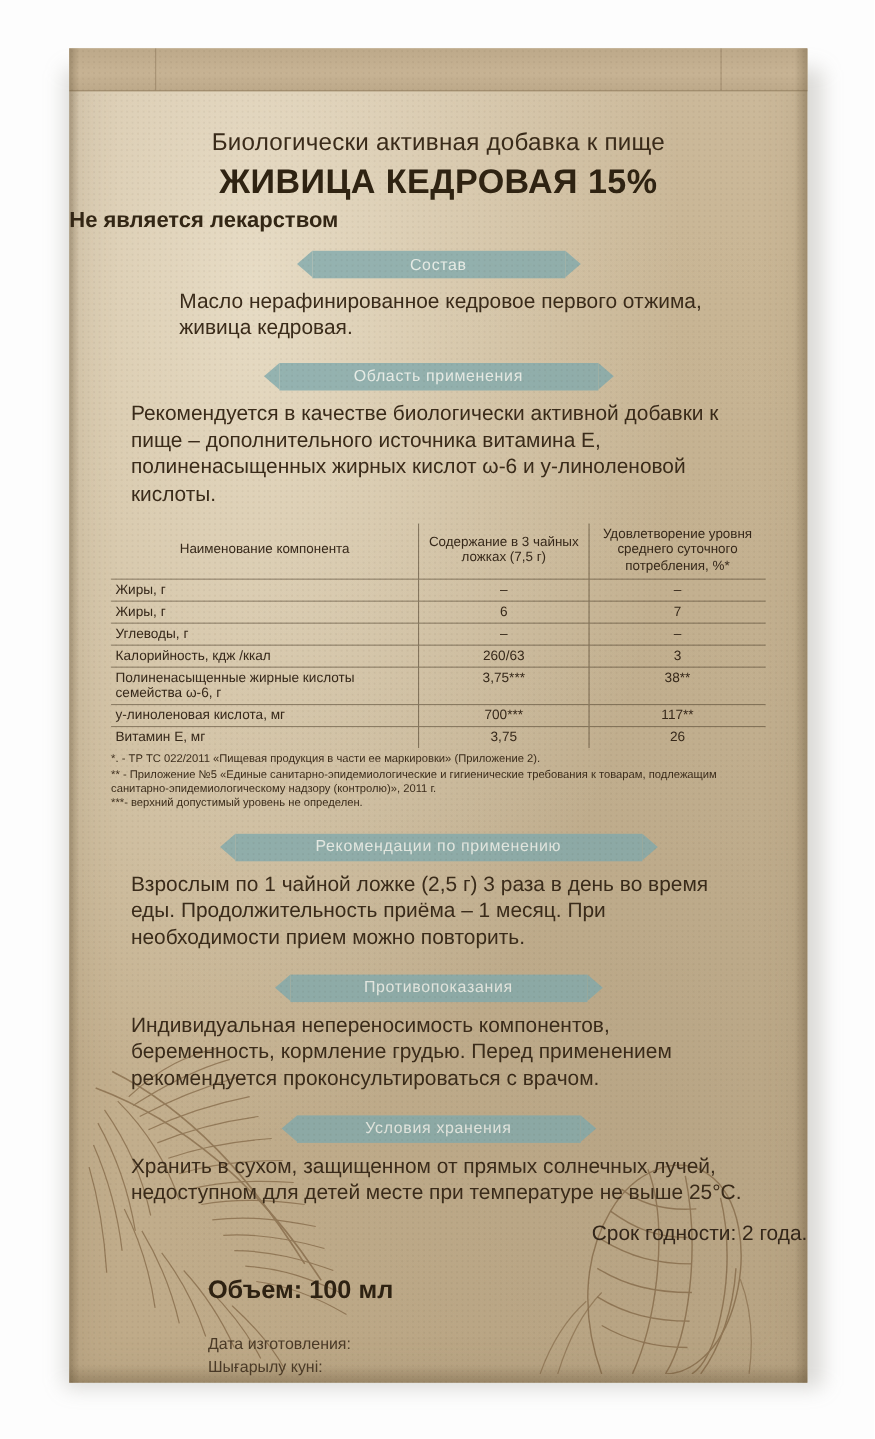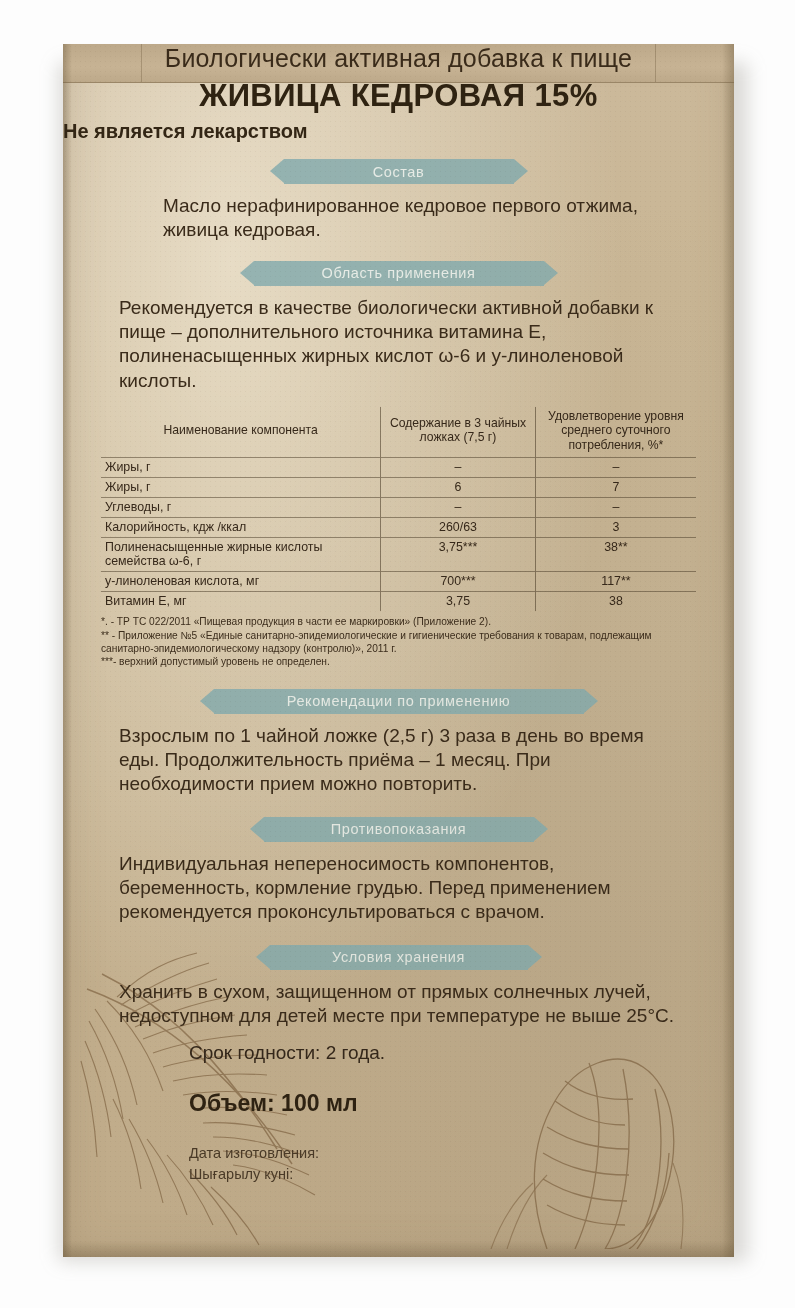--- a/index.html
+++ b/index.html
@@ -92,22 +92,23 @@
 
   
   .content {
     position: absolute;
     left: 0; top: 0; width: 671px; height: 1213px;
     color: #3b2c1b;
   }
 
   .line-sub {
     text-align: center;
-    font-size: 25px;
+    font-size: 22px;
     color: #3a2b1a;
+    margin-top: 72px;
     letter-spacing: .2px;
   }
   .title-main {
     text-align: center;
     font-size: 31px;
     font-weight: bold;
     letter-spacing: .4px;
     color: #2f2312;
     margin-top: 5px;
   }
@@ -196,20 +197,21 @@
 
   
   .info-block {
     margin-top: 14px;
     padding-left: 126px;
     color: #34271a;
   }
   .shelf {
     font-size: 19px;
     margin-bottom: 2px;
+    text-align: right;
   }
   .reg {
     font-size: 17px;
     line-height: 1.3;
   }
   .volume {
     font-size: 23px;
     font-weight: bold;
     margin-top: 26px;
     color: #2e2212;
@@ -335,21 +337,21 @@
               <td class="v2">38**</td>
             </tr>
             <tr>
               <td class="nm">у-линоленовая кислота, мг</td>
               <td class="v1">700***</td>
               <td class="v2">117**</td>
             </tr>
             <tr>
               <td class="nm">Витамин Е, мг</td>
               <td class="v1">3,75</td>
-              <td class="v2">38</td>
+              <td class="v2">26</td>
             </tr>
           </tbody>
         </table>
       </div>
 
       <div class="footnotes">
         <div>*. - ТР ТС 022/2011 «Пищевая продукция в части ее маркировки» (Приложение 2).</div>
         <div>** - Приложение №5 «Единые санитарно-эпидемиологические и гигиенические требования к товарам, подлежащим санитарно-эпидемиологическому надзору (контролю)», 2011 г.</div>
         <div>***- верхний допустимый уровень не определен.</div>
       </div>

